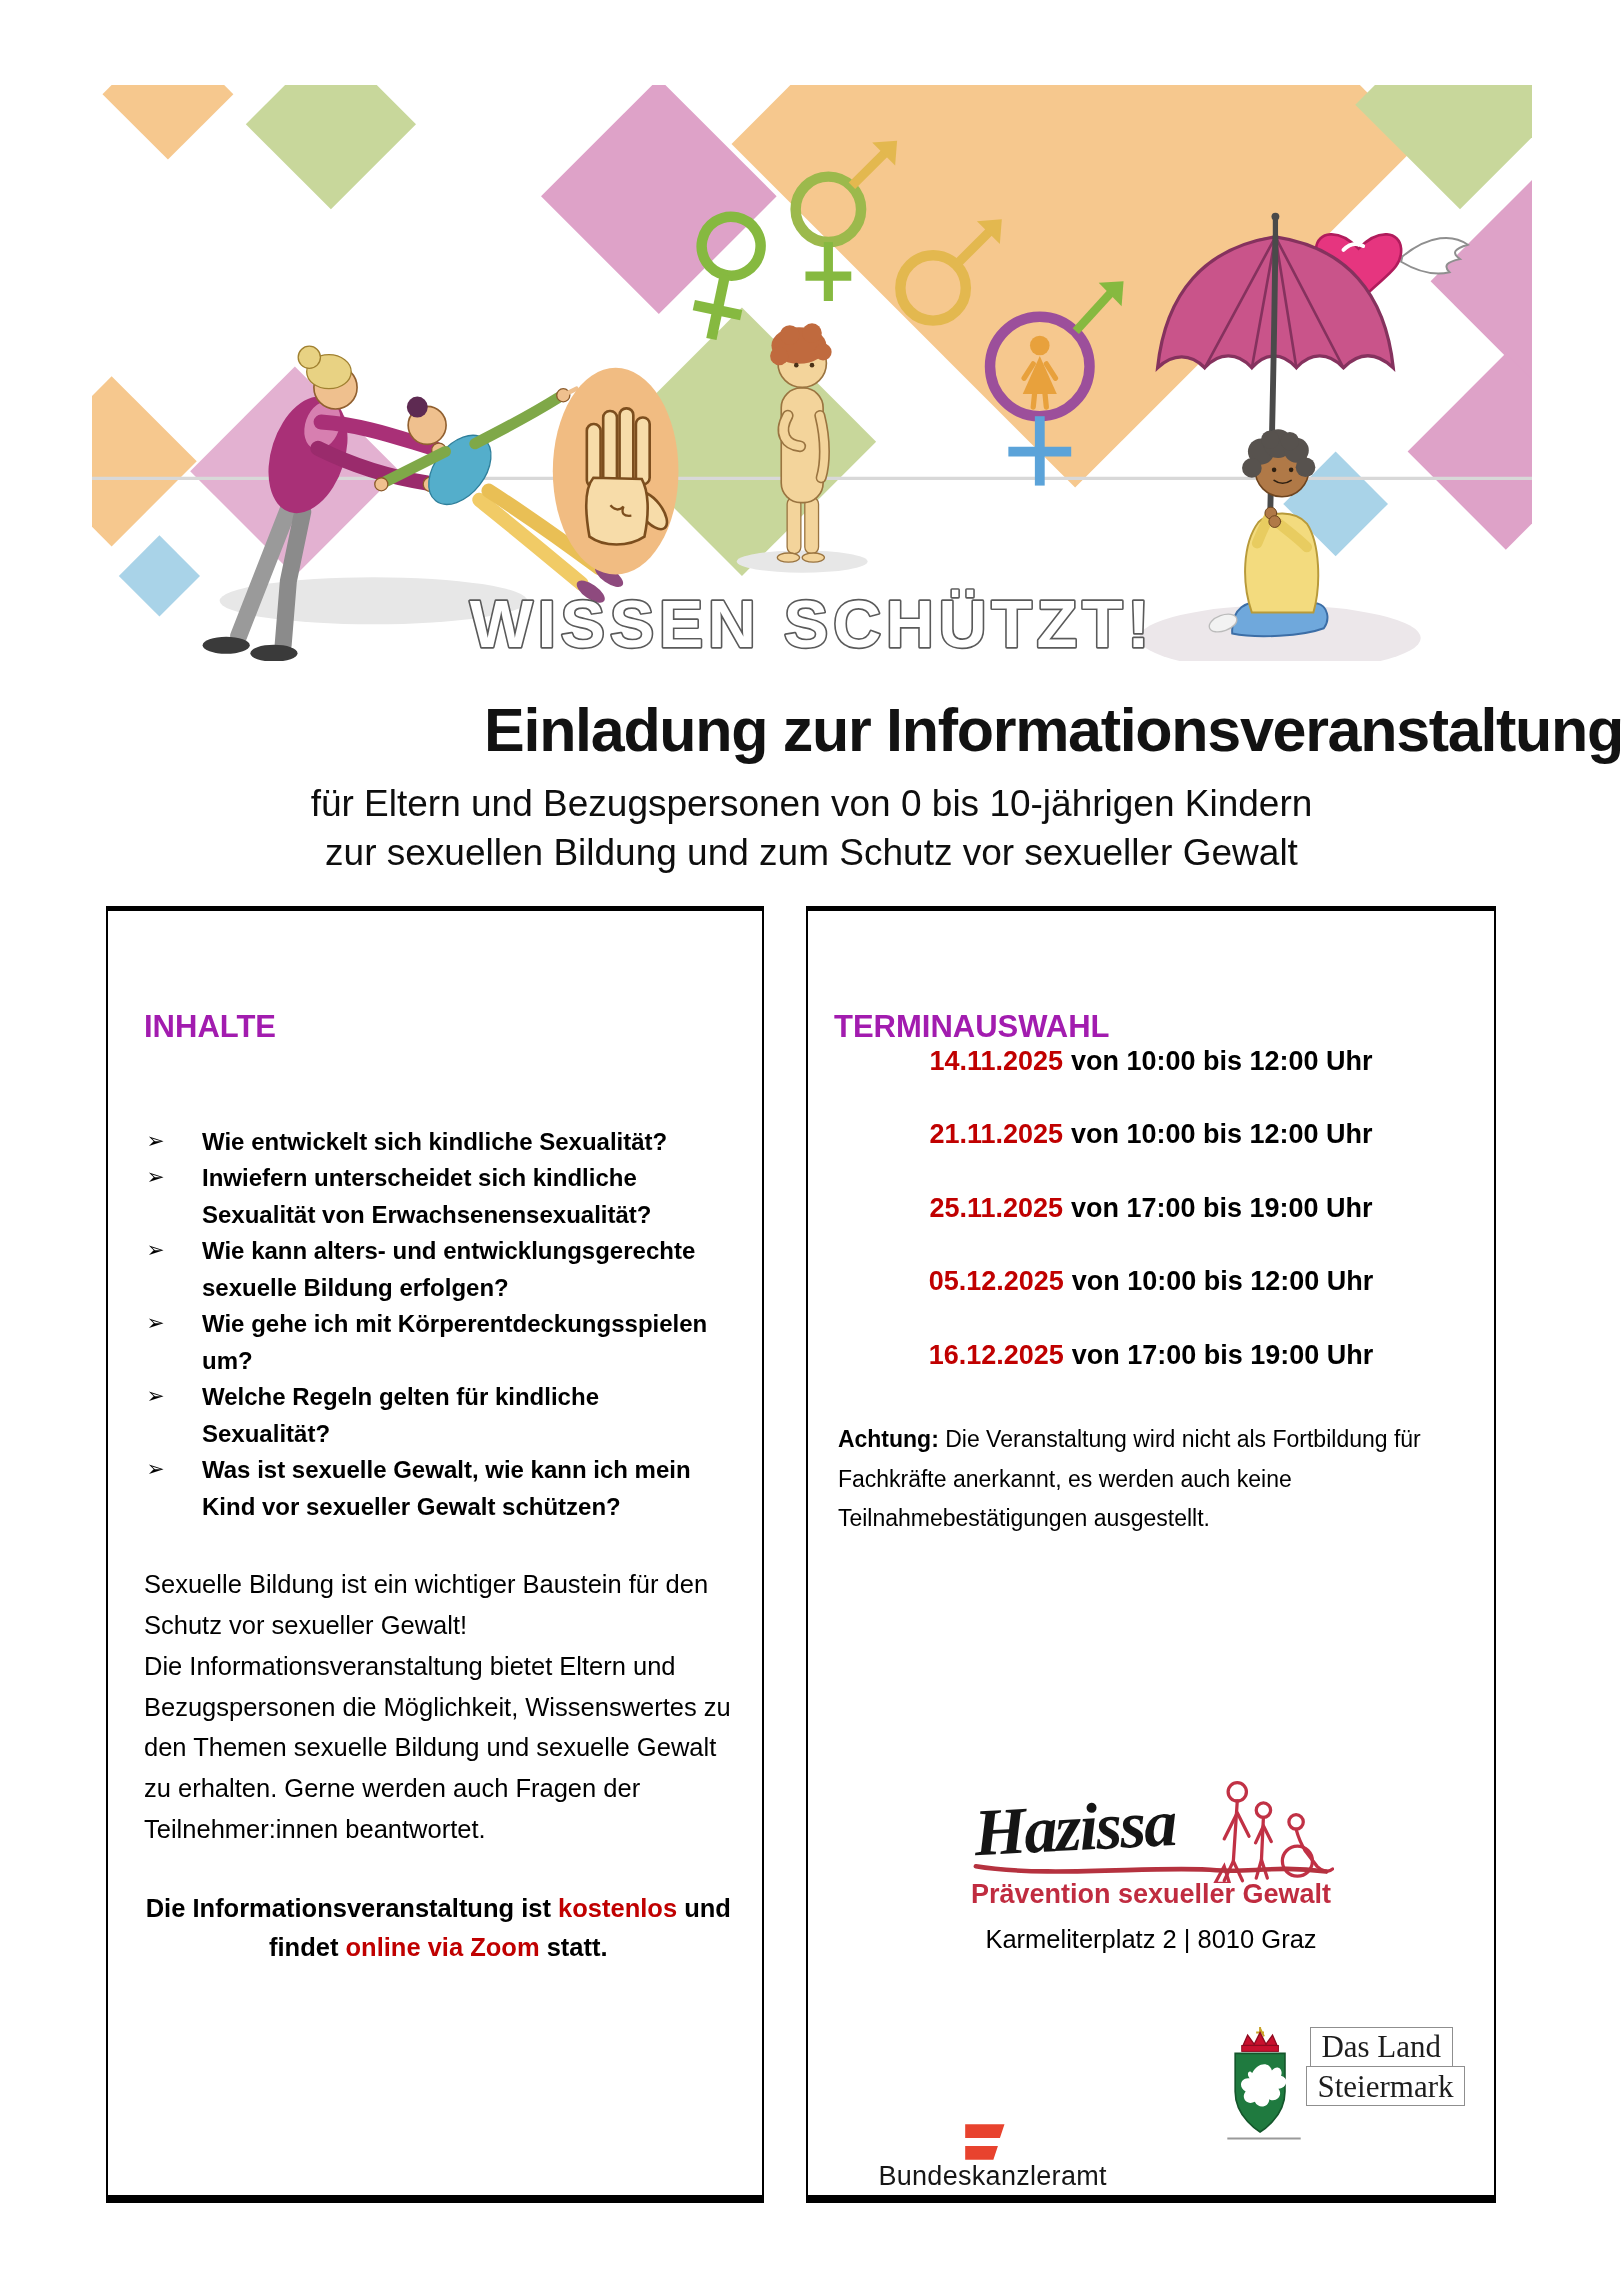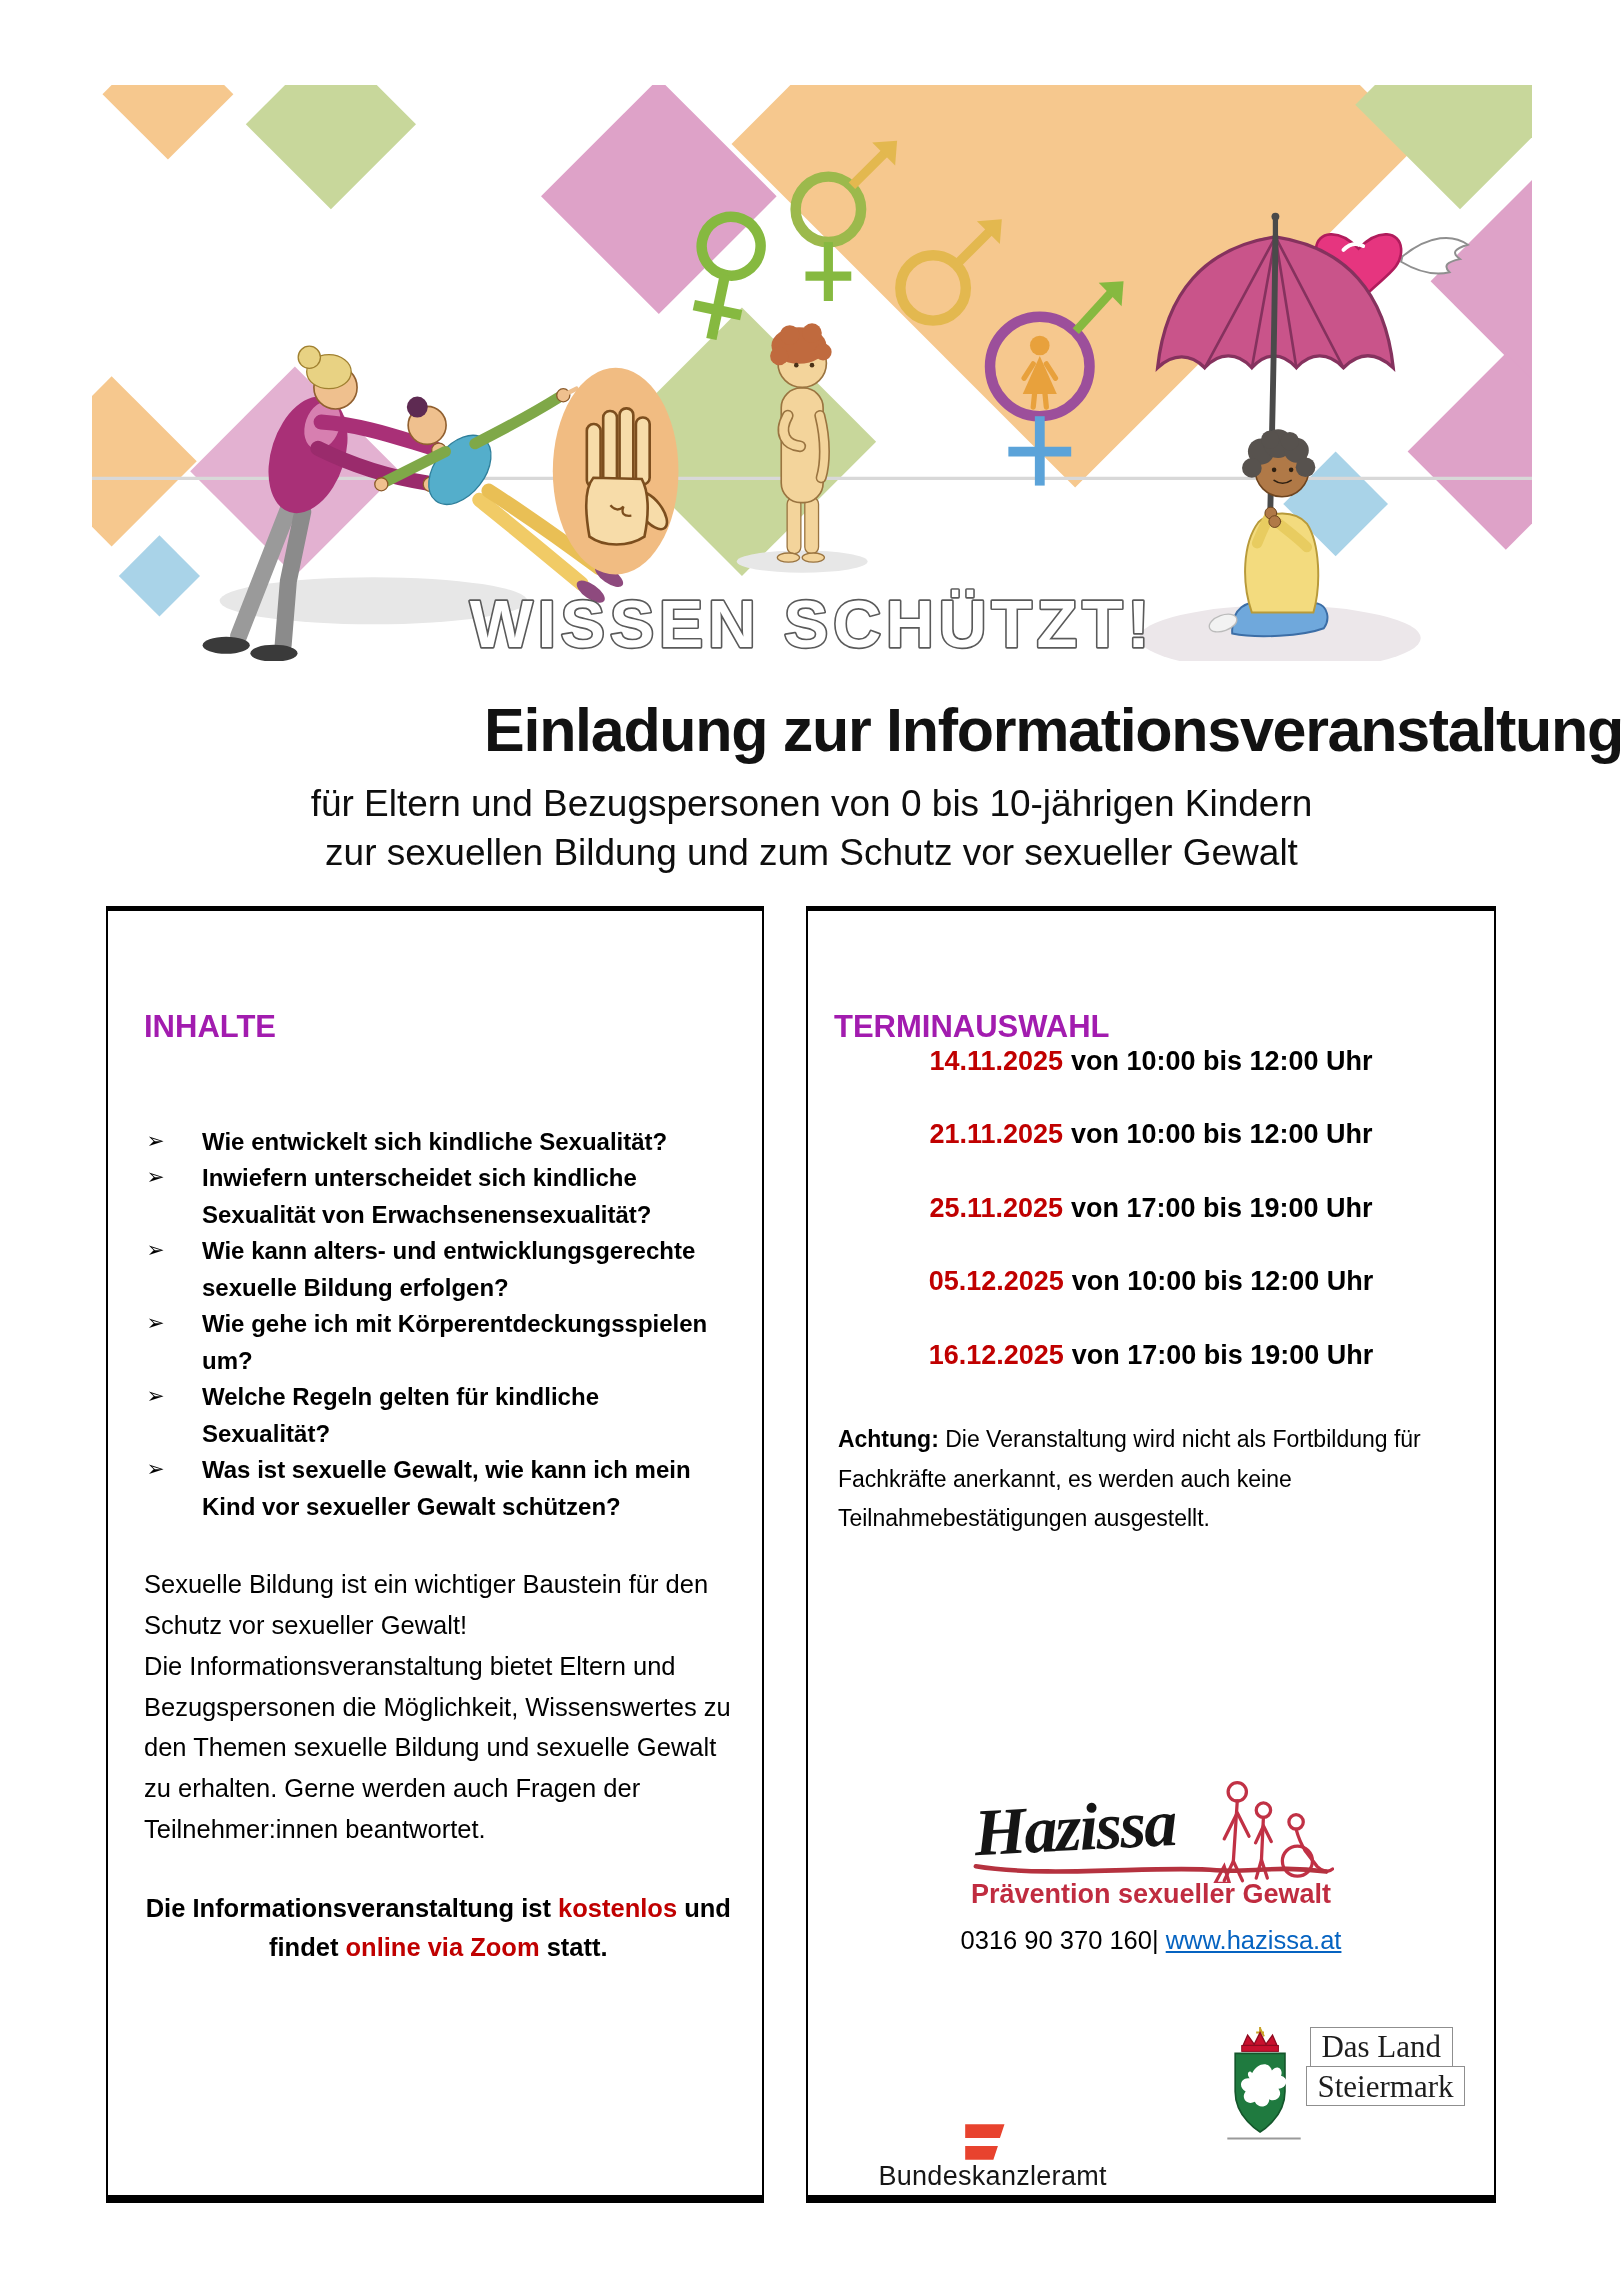--- a/index.html
+++ b/index.html
@@ -284,23 +284,21 @@
           <path d="M449,140 L441,168 M449,140 L458,168"></path>
           <circle cx="502" cy="82" r="11"></circle>
           <path d="M502,93 C506,108 511,118 516,126"></path>
           <circle cx="504" cy="142" r="23"></circle>
           <path d="M516,126 L534,150 C542,158 552,160 558,154"></path>
         </g>
         <path d="M12,150 C120,168 300,148 380,156 C430,160 470,148 548,158" stroke="#B5323F" stroke-width="7" fill="none" stroke-linecap="round"></path>
       </svg>
       <div class="hazissa-sub">Prävention sexueller Gewalt</div>
       <div class="address">
-        <div class="row2">
-          <span>0316 90 370 160</span><span>| </span><span class="weblink">www.hazissa.at</span>
-        </div>
+        <div>Karmeliterplatz 2 | 8010 Graz</div>
       </div>
     </div>
 
     <div class="stmk-logo">
       <svg width="76" height="115" viewBox="0 0 116 175">
         <path d="M52,2 L58,14 M46,8 L58,8 M52,-2 L52,14" stroke="#C9A227" stroke-width="3"></path>
         <path d="M26,28 L33,12 L43,26 L52,8 L61,26 L71,12 L78,28 Z" fill="#C8102E" stroke="#8d0b20" stroke-width="2"></path>
         <rect x="24" y="28" width="56" height="9" fill="#C8102E" stroke="#8d0b20" stroke-width="1.5"></rect>
         <path d="M14,40 h76 v58 c0,40 -38,62 -38,62 s-38,-22 -38,-62 Z" fill="#1F7A3F" stroke="#14562b" stroke-width="2.5"></path>
         <path d="M40,70 c8,-16 26,-18 30,-4 c8,-10 18,-2 14,8 c14,4 8,20 -4,20 c8,10 -4,22 -14,16 c0,12 -16,16 -22,4 c-12,6 -22,-6 -14,-16 c-12,-6 -8,-22 6,-20 c-6,-8 0,-14 4,-8 Z" fill="#ffffff"></path>

